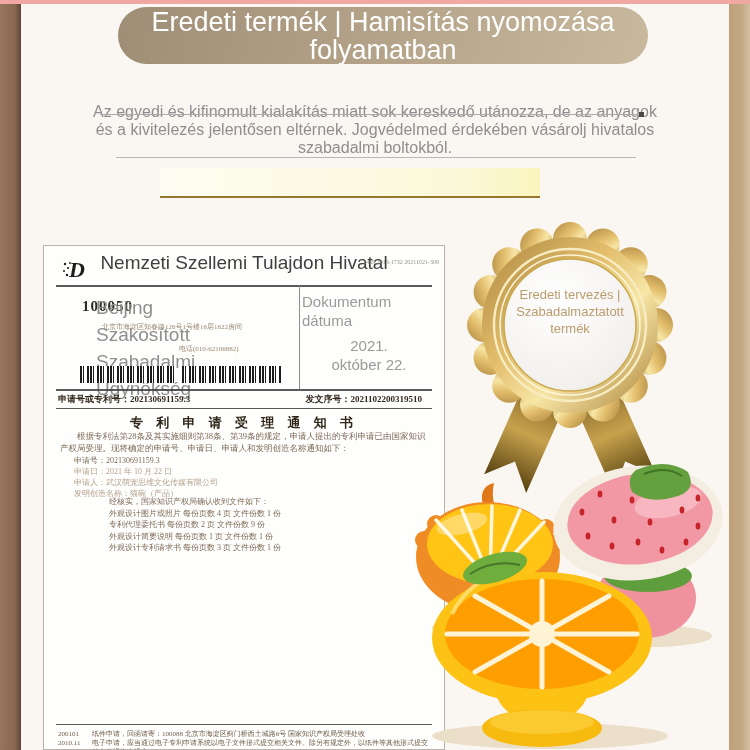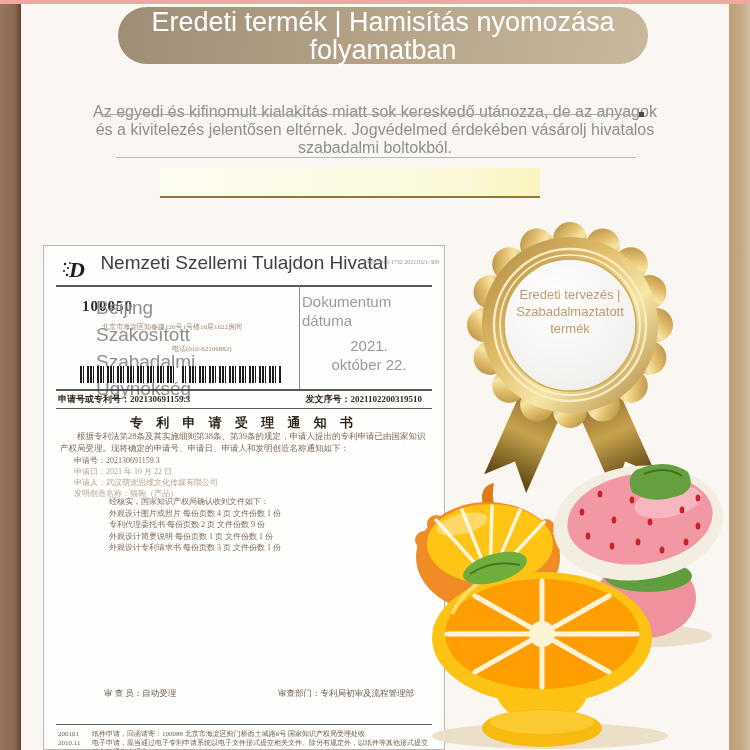--- a/index.html
+++ b/index.html
@@ -31,21 +31,21 @@
        border:1px solid #b9b4ae;box-sizing:border-box;z-index:4;overflow:hidden;
        font-family:"Liberation Serif",serif;}
   .doc-title{position:absolute;left:55px;right:55px;top:6px;text-align:center;color:#3f3f3f;
              font-size:19px;line-height:22px;font-family:"Liberation Sans",sans-serif;}
   .doc-ref{position:absolute;right:5px;top:13px;font-size:6px;color:#97918b;}
   .doc-logo{position:absolute;left:17px;top:10px;}
   .rule{position:absolute;left:12px;right:12px;height:2px;background:#3d3d3d;opacity:.85;}
   .rule1{top:39px;} .rule2{top:143px;} .rule3{top:162px;height:1px;} .rule4{top:478px;height:1px;}
   .code{position:absolute;left:38px;top:52px;font-weight:bold;font-size:15px;color:#2e2a26;letter-spacing:1px;}
   .addr1{position:absolute;left:58px;top:76px;font-size:7px;color:#9b8672;white-space:nowrap;}
-  .addr2{position:absolute;left:128px;top:98px;font-size:7px;color:#9b8672;}
+  .addr2{position:absolute;left:135px;top:98px;font-size:7px;color:#9b8672;}
   .agency{position:absolute;left:52px;top:48px;width:150px;font-size:19px;line-height:27px;
           color:#8f8f8f;font-family:"Liberation Sans",sans-serif;}
   .vline{position:absolute;left:255px;top:40px;width:1px;height:103px;background:#8d8d8d;}
   .datelabel{position:absolute;left:258px;right:8px;top:46px;text-align:left;font-size:15px;line-height:19px;
              color:#9a9a9a;font-family:"Liberation Sans",sans-serif;}
   .dateval{position:absolute;left:258px;right:8px;top:90px;text-align:center;font-size:15px;line-height:19px;
            color:#9a9a9a;font-family:"Liberation Sans",sans-serif;}
   .barcode{position:absolute;top:120px;height:17px;
            background:repeating-linear-gradient(90deg,#1c1c1c 0 2px,#fff 2px 3px,#1c1c1c 3px 4px,#fff 4px 7px,#1c1c1c 7px 9px,#fff 9px 10px);}
   .bc1{left:36px;width:94px;} .bc2{left:138px;width:100px;}
@@ -137,24 +137,20 @@
         <div>发明创造名称：猫碗（产品）</div>
       </div>
     <div class="confirm">
         <div>经核实，国家知识产权局确认收到文件如下：</div>
         <div>外观设计图片或照片 每份页数 4 页 文件份数 1 份</div>
         <div>专利代理委托书 每份页数 2 页 文件份数 9 份</div>
         <div>外观设计简要说明 每份页数 1 页 文件份数 1 份</div>
         <div>外观设计专利请求书 每份页数 3 页 文件份数 1 份</div>
       </div>
 
-    <div class="examrow">
-      <span>审 查 员：自动受理</span>
-      <span>审查部门：专利局初审及流程管理部</span>
-    </div>
     <div class="rule rule4"></div>
     <div class="docfoot">
       <div class="codes">
           <div>200101</div>
           <div>2010.11</div>
         </div>
       <div>
           <div>纸件申请，回函请寄：100088 北京市海淀区蓟门桥西土城路6号 国家知识产权局受理处收</div>
           <div>电子申请，应当通过电子专利申请系统以电子文件形式提交相关文件。除另有规定外，以纸件等其他形式提交的文件视为未提交。</div>
         </div>

